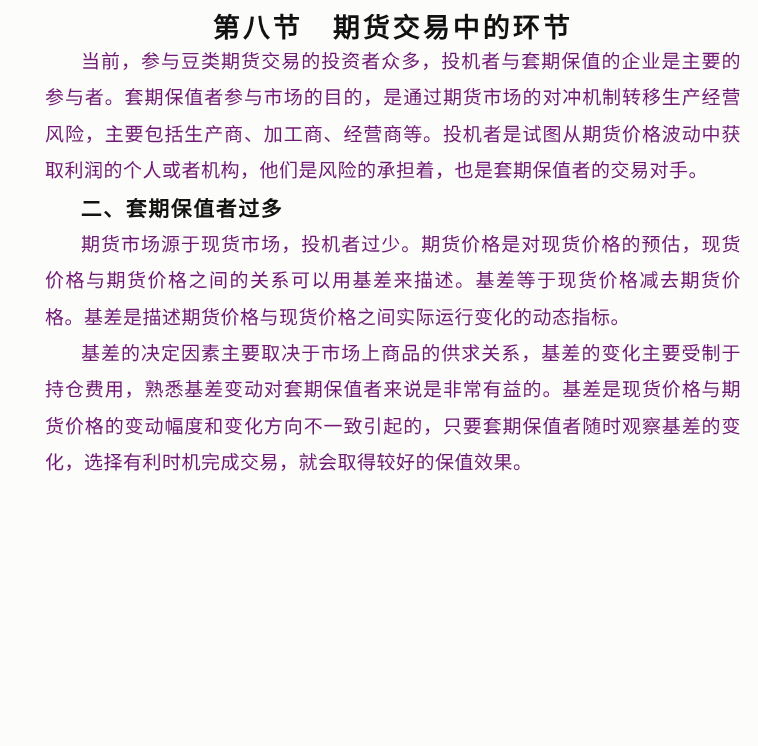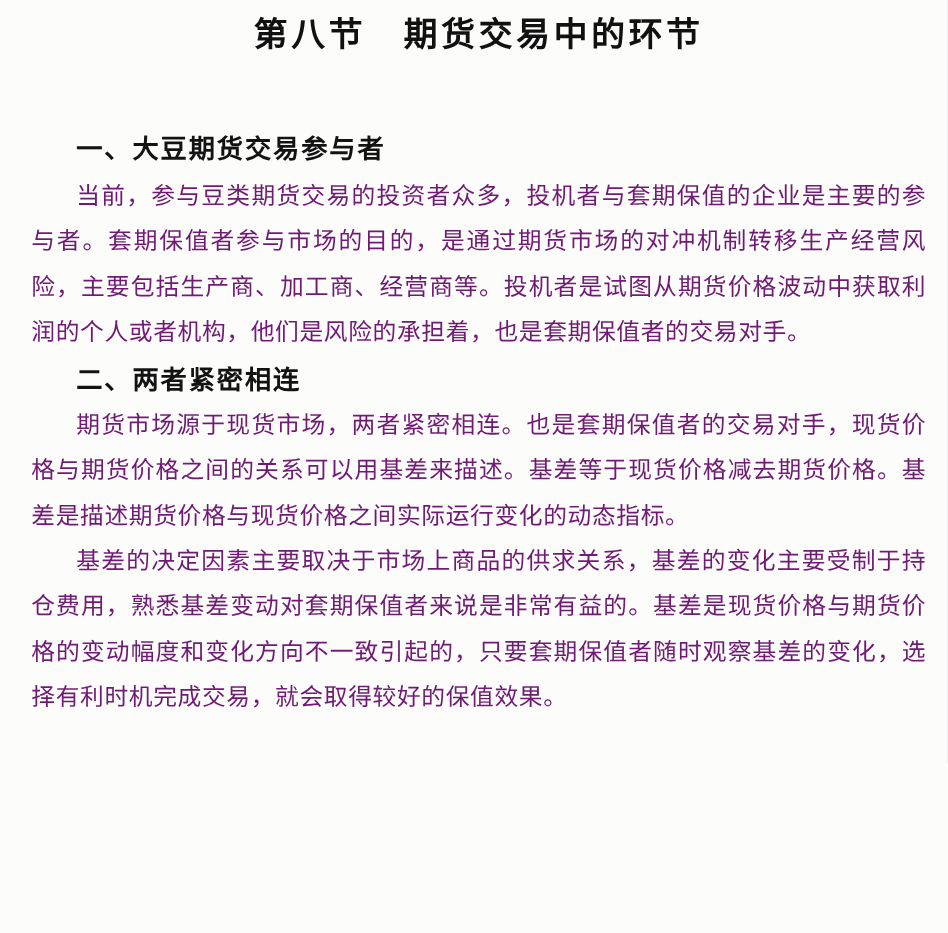--- a/index.html
+++ b/index.html
@@ -7,21 +7,21 @@
     padding: 0;
     background: #e8e8e8;
   }
   .page {
     position: relative;
     width: 758px;
     height: 746px;
     margin: 0 auto;
     background: #fcfcfa;
     box-sizing: border-box;
-    padding: 10px 17px 0 25px;
+    padding: 10px 17px 0 45px;
     overflow: hidden;
     color: #1f1f1f;
     font-family: "Liberation Serif", serif;
   }
   .doc-title {
     margin: 2px 0 0 0;
     text-align: center;
     font-family: "Liberation Sans", sans-serif;
     font-weight: bold;
     font-size: 27px;
@@ -57,24 +57,23 @@
     color: #701a75;
   }
 </style>
 </head>
 <body>
 
 <div class="page">
 
   <h1 class="doc-title">第八节　期货交易中的环节</h1>
 
-  <h2 class="sub-heading first">一、大豆期货交易参与者</h2>
 
   <p class="para">当前，参与豆类期货交易的投资者众多，投机者与套期保值的企业是主要的参与者。套期保值者参与市场的目的，是通过期货市场的对冲机制转移生产经营风险，主要包括生产商、加工商、经营商等。投机者是试图从期货价格波动中获取利润的个人或者机构，他们是风险的承担着，也是套期保值者的交易对手。</p>
 
 
-  <h2 class="sub-heading second">二、两者紧密相连</h2>
+  <h2 class="sub-heading second">二、套期保值者过多</h2>
 
-  <p class="para">期货市场源于现货市场，两者紧密相连。也是套期保值者的交易对手，现货价格与期货价格之间的关系可以用基差来描述。基差等于现货价格减去期货价格。基差是描述期货价格与现货价格之间实际运行变化的动态指标。</p>
+  <p class="para">期货市场源于现货市场，投机者过少。期货价格是对现货价格的预估，现货价格与期货价格之间的关系可以用基差来描述。基差等于现货价格减去期货价格。基差是描述期货价格与现货价格之间实际运行变化的动态指标。</p>
 
   <p class="para">基差的决定因素主要取决于市场上商品的供求关系，基差的变化主要受制于持仓费用，熟悉基差变动对套期保值者来说是非常有益的。基差是现货价格与期货价格的变动幅度和变化方向不一致引起的，只要套期保值者随时观察基差的变化，选择有利时机完成交易，就会取得较好的保值效果。</p>
 
 </div>
 
 </body></html>

